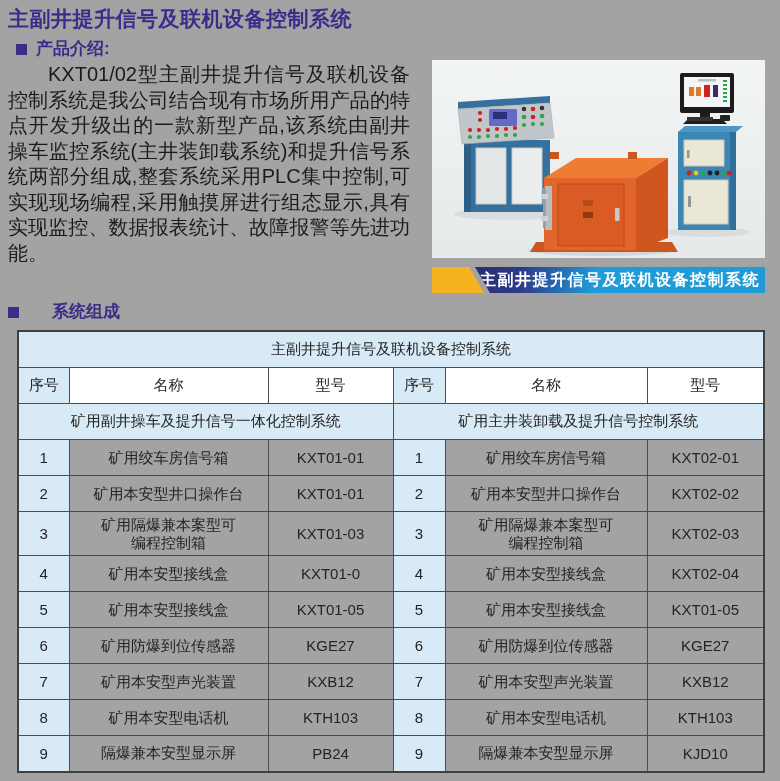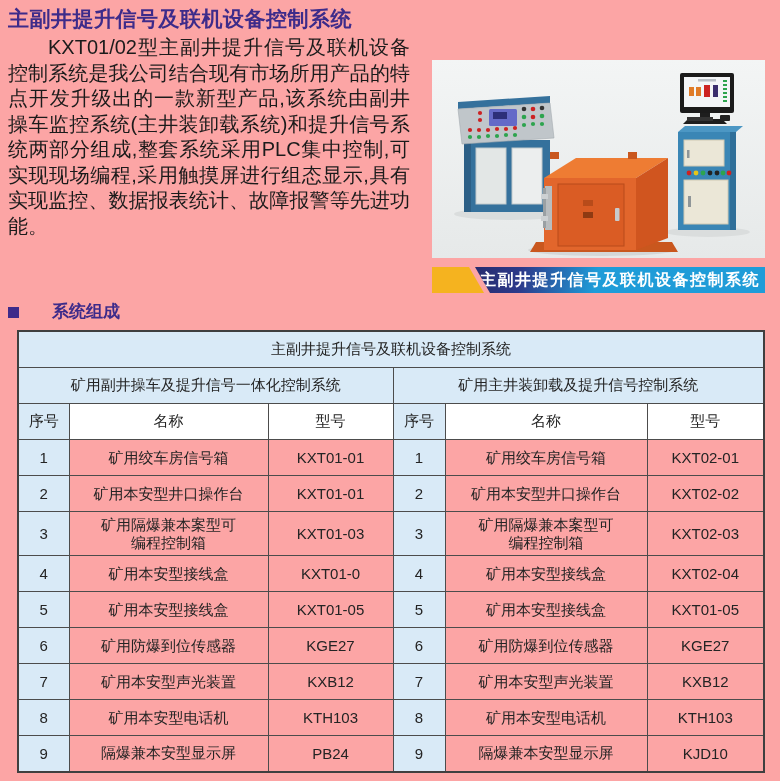--- a/index.html
+++ b/index.html
@@ -1,17 +1,17 @@
 <!DOCTYPE html>
 <html><head>
 <meta charset="utf-8">
 <style>
   html,body { margin:0; padding:0; background:#ffffff; }
   .page {
-    position:relative; width:780px; height:781px; background:#fca5a5; overflow:hidden;
+    position:relative; width:780px; height:781px; background:#a3a3a3; overflow:hidden;
     font-family:"Liberation Sans","DejaVu Sans",sans-serif;
   }
   .page-title {
     margin:0; padding:6px 0 0 8px;
     font-size:21px; font-weight:bold; color:#3d2b8a; letter-spacing:0.5px; line-height:26px;
   }
   .section-heading { display:flex; align-items:center; margin:7px 0 0 8px; }
   .bullet-square { width:11px; height:11px; background:#3d2b8a; margin-right:9px; flex:0 0 auto; }
   .section-heading .label { font-size:17px; font-weight:bold; color:#3d2b8a; line-height:20px; }
 
@@ -56,20 +56,24 @@
 </style>
 </head>
 <body>
 
 <div class="page">
 
   <h1 class="page-title">主副井提升信号及联机设备控制系统</h1>
 
   <div class="content-row">
     <div class="left-col">
+      <div class="section-heading">
+        <span class="bullet-square"></span>
+        <span class="label">产品介绍:</span>
+      </div>
       <div class="paragraphs">
         <p>KXT01/02型主副井提升信号及联机设备控制系统是我公司结合现有市场所用产品的特点开发升级出的一款新型产品,该系统由副井操车监控系统(主井装卸载系统)和提升信号系统两部分组成,整套系统采用PLC集中控制,可实现现场编程,采用触摸屏进行组态显示,具有实现监控、数据报表统计、故障报警等先进功能。</p>
       </div>
     </div>
 
     <div class="right-col">
       <div class="photo-frame">
         <svg width="333" height="198" viewBox="0 0 333 198" xmlns="http://www.w3.org/2000/svg">
           <defs>
             <linearGradient id="bgG" x1="0" y1="0" x2="0" y2="1">
@@ -201,30 +205,30 @@
         <col style="width:125px">
       <col style="width:52px">
         <col style="width:202px">
         <col style="width:117px">
     </colgroup>
     <thead>
       <tr>
         <th colspan="6">主副井提升信号及联机设备控制系统</th>
       </tr>
       <tr>
-        <th colspan="3">矿用副井操车及提升信号一体化控制系统</th>
-        <th colspan="3">矿用主井装卸载及提升信号控制系统</th>
-      </tr>
-      <tr>
         <th>序号</th>
         <th class="white-head">名称</th>
         <th class="white-head">型号</th>
         <th>序号</th>
         <th class="white-head">名称</th>
         <th class="white-head">型号</th>
+      </tr>
+      <tr>
+        <th colspan="3">矿用副井操车及提升信号一体化控制系统</th>
+        <th colspan="3">矿用主井装卸载及提升信号控制系统</th>
       </tr>
     </thead>
     <tbody id="table-rows">
         <tr>
           <td class="num-cell">1</td>
           <td class="name-cell">矿用绞车房信号箱</td>
           <td class="model-cell">KXT01-01</td>
           <td class="num-cell">1</td>
           <td class="name-cell">矿用绞车房信号箱</td>
           <td class="model-cell">KXT02-01</td>

